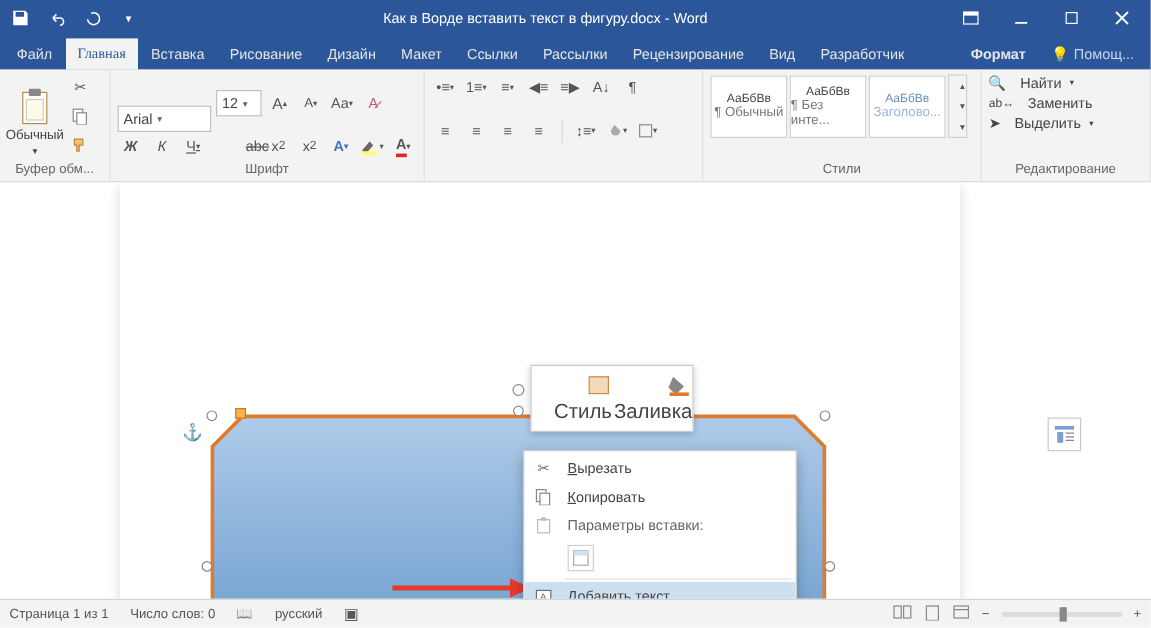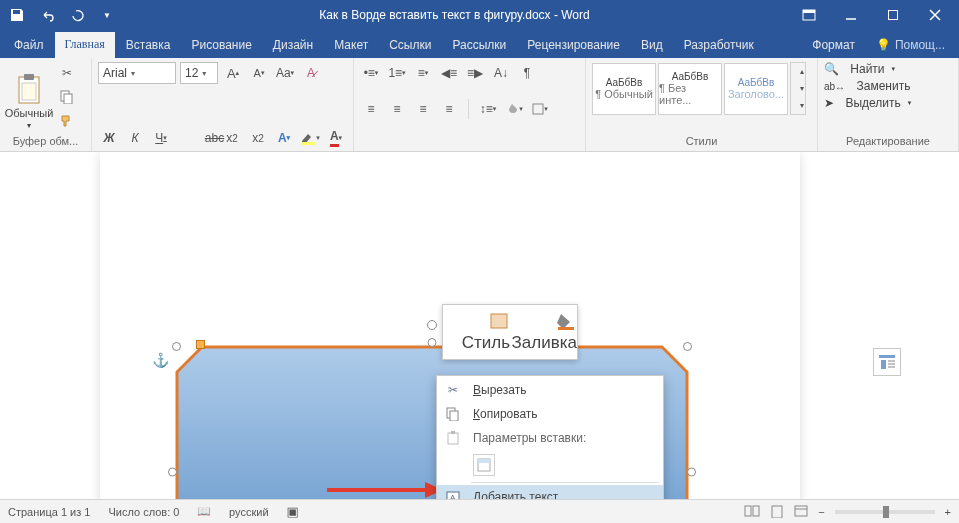--- a/index.html
+++ b/index.html
@@ -7,21 +7,21 @@
   .titlebar { height: 30px; background: #2b579a; color: #fff; display: flex; align-items: center; padding: 0 4px; }
   .tb-left { display: flex; align-items: center; gap: 4px; }
   .tb-btn { width: 26px; height: 26px; display: flex; align-items: center; justify-content: center; color: #fff; }
   .tb-title { flex: 1; text-align: center; font-size: 12px; }
   .tb-right { display: flex; align-items: center; gap: 2px; }
   .tb-sq { width: 40px; height: 28px; display: flex; align-items: center; justify-content: center; }
   .tabs { height: 28px; background: #2b579a; display: flex; align-items: flex-end; padding: 0 4px; gap: 1px; }
   .tab { color: #e5e5e5; font-size: 12px; padding: 5px 10px 6px; cursor: pointer; }
   .tab.file { background: transparent; }
   .tab.active { background: #f3f3f3; color: #2b579a; font-family: Liberation Serif, serif; }
-  .tab.format { margin-left: auto; }
+  .tab.format { margin-left: auto; font-weight: bold; }
   .tab.tell { display:flex; align-items:center; gap:4px; color:#c7d6ed; }
   .ribbon { height: 94px; background: #f3f3f3; border-bottom: 1px solid #d4d4d4; display: flex; }
   .rgrp { border-right: 1px solid #e0e0e0; display: flex; flex-direction: column; justify-content: space-between; padding: 4px 6px 2px; }
   .rgrp-row { display: flex; align-items: center; gap: 4px; }
   .rgrp-lbl { text-align: center; font-size: 11px; color: #666; padding: 2px 0; }
   .rbtn { min-width: 22px; height: 22px; display: flex; align-items: center; justify-content: center; color: #555; border: 1px solid transparent; }
   .rcombo { height: 22px; border: 1px solid #c0c0c0; background: #fff; display: flex; align-items: center; padding: 0 4px; font-size: 12px; }
   .rcombo .arr { margin-left: 4px; font-size: 8px; color: #666; }
   .paste-big { width: 46px; height: 68px; display:flex; flex-direction:column; align-items:center; justify-content:flex-end; gap:2px; font-size:11px; }
   .style-box { width: 64px; height: 52px; border: 1px solid #d0d0d0; background: #fff; display:flex; flex-direction:column; align-items:center; justify-content:center; font-size:11px; color:#777; }
@@ -143,21 +143,21 @@
               <path d="M2 2h7v5H6v5H4V7H2z" fill="#f5c26b" stroke="#b88a3f"></path>
             </svg>
           </div>
       </div>
     </div>
     <div class="rgrp-lbl">Буфер обм...</div>
   </div>
 
   <div class="rgrp" style="width:262px;">
     <div class="rgrp-row">
-      <div class="rcombo" style="width:78px;">
+      <div class="rcombo" style="width:78px;margin-top:26px;">
           <span>Arial</span>
           <span class="arr">▾</span>
         </div>
       <div class="rcombo" style="width:38px;">
           <span>12</span>
           <span class="arr">▾</span>
         </div>
       <div class="rbtn" style="font-size:13px;">A<sup style="font-size:7px;">▴</sup></div>
       <div class="rbtn" style="font-size:11px;">A<sup style="font-size:7px;">▾</sup></div>
       <div class="rbtn">Aa<span style="font-size:7px;">▾</span></div>
@@ -178,20 +178,21 @@
             <path d="M2 10l6-7 3 3-6 7H2z" fill="#666"></path>
             <rect x="1" y="11" width="14" height="3" fill="#ffff66"></rect>
           </svg>
           <span style="font-size:7px;">▾</span>
         </div>
       <div class="rbtn">
           <span style="display:inline-block;"><span style="font-weight:bold;">A</span><div style="height:3px;background:#d82b27;margin-top:1px;"></div></span>
           <span style="font-size:7px;">▾</span>
         </div>
     </div>
+    <div class="rgrp-lbl">Шрифт</div>
   </div>
 
   <div class="rgrp" style="width:232px;">
     <div class="rgrp-row">
       <div class="rbtn">•≡<span style="font-size:7px;">▾</span></div>
       <div class="rbtn">1≡<span style="font-size:7px;">▾</span></div>
       <div class="rbtn">≡<span style="font-size:7px;">▾</span></div>
       <div class="rbtn">◀≡</div>
       <div class="rbtn">≡▶</div>
       <div class="rbtn">A↓</div>

